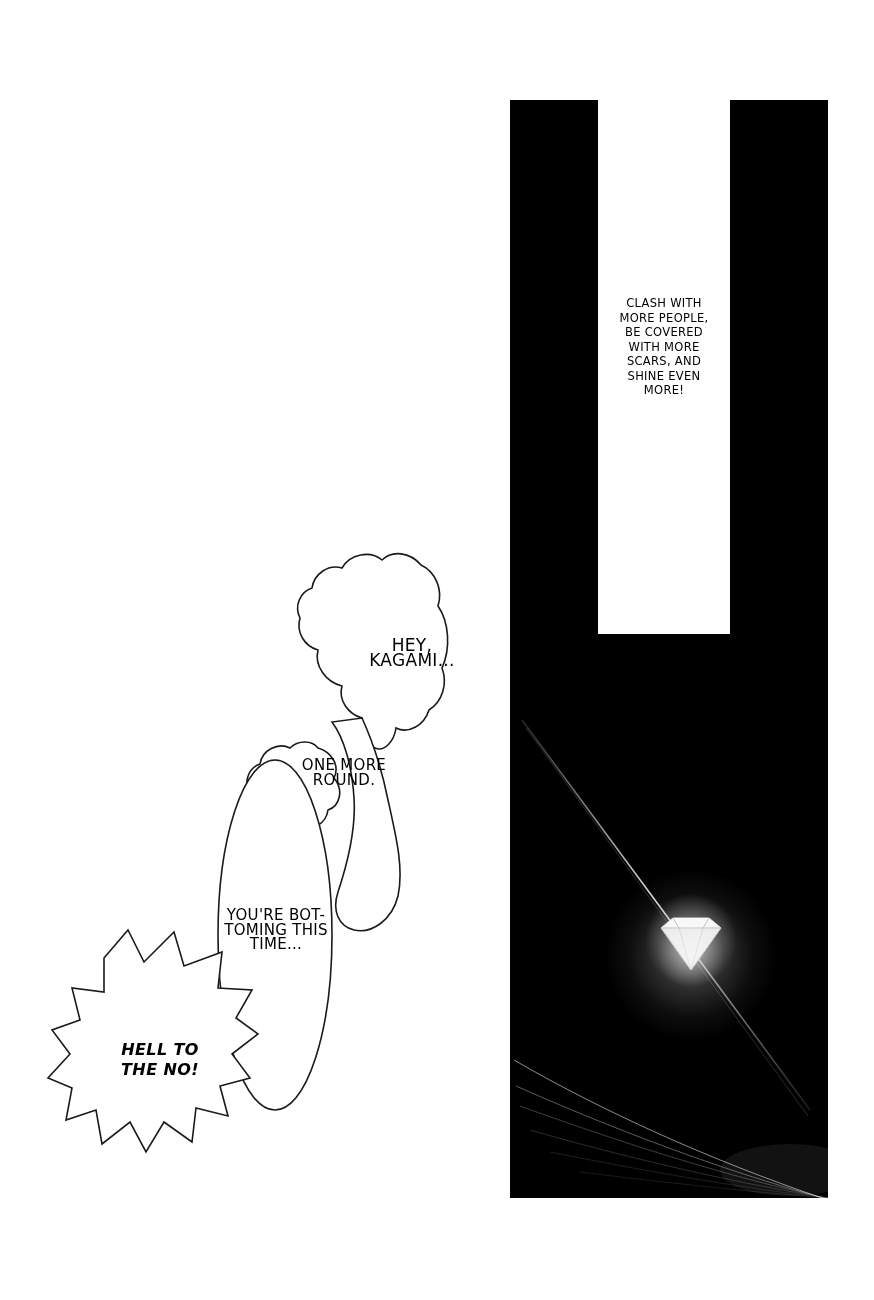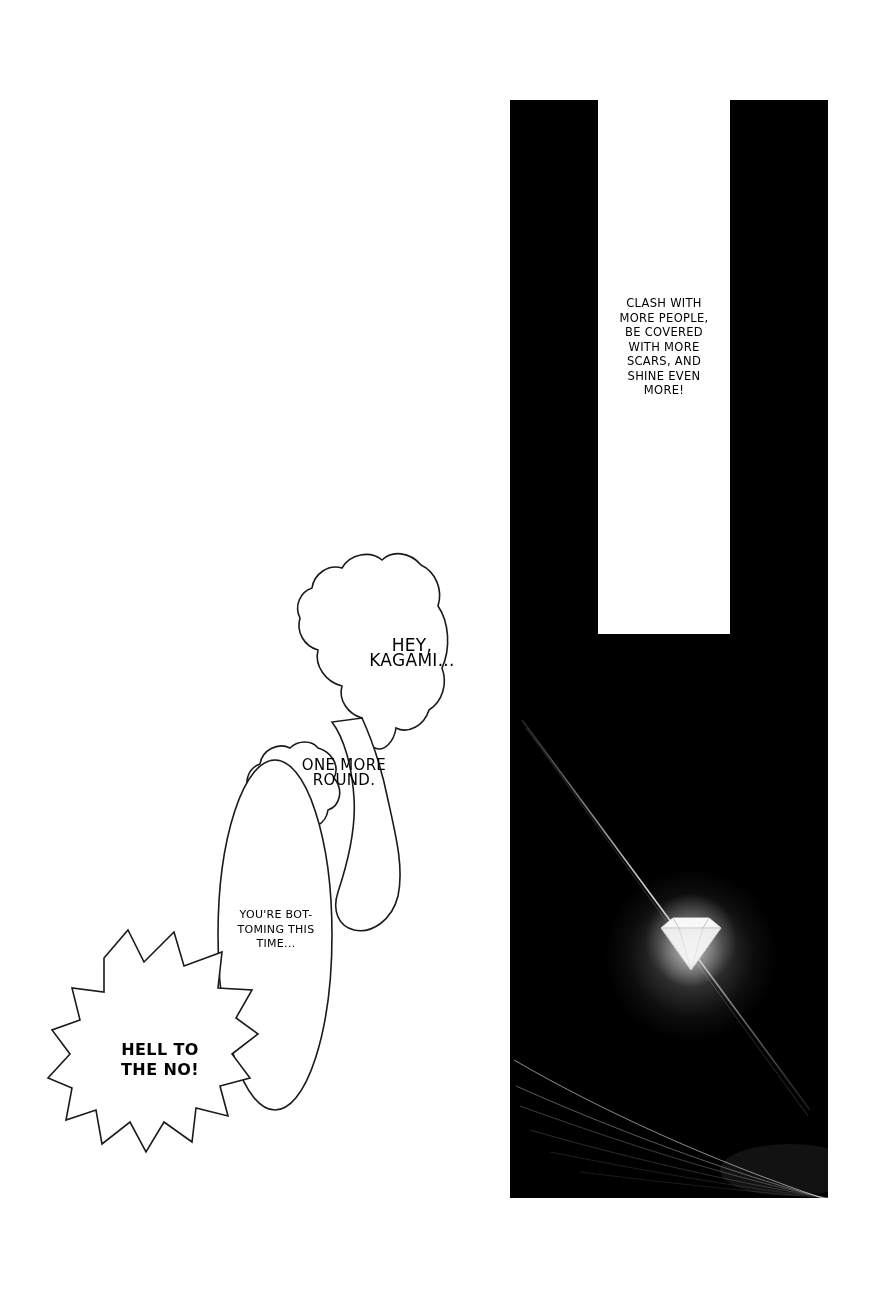--- a/index.html
+++ b/index.html
@@ -103,31 +103,32 @@
     top: 758px;
     width: 96px;
     font-size: 15px;
     line-height: 14.5px;
     letter-spacing: 0.3px;
   }
   #text-bottoming {
     left: 190px;
     top: 908px;
     width: 108px;
-    font-size: 11px;
+    font-size: 15px;
     line-height: 14.5px;
     letter-spacing: 0.3px;
   }
   #text-hell {
     left: 62px;
     top: 1040px;
     width: 132px;
     font-size: 16px;
     line-height: 20px;
     font-weight: bold;
+    font-style: italic;
     letter-spacing: 0.4px;
   }
 </style>
 </head>
 <body>
 
 <div id="page">
 
   <div class="panel-black"></div>
   <div class="panel-notch"></div>

